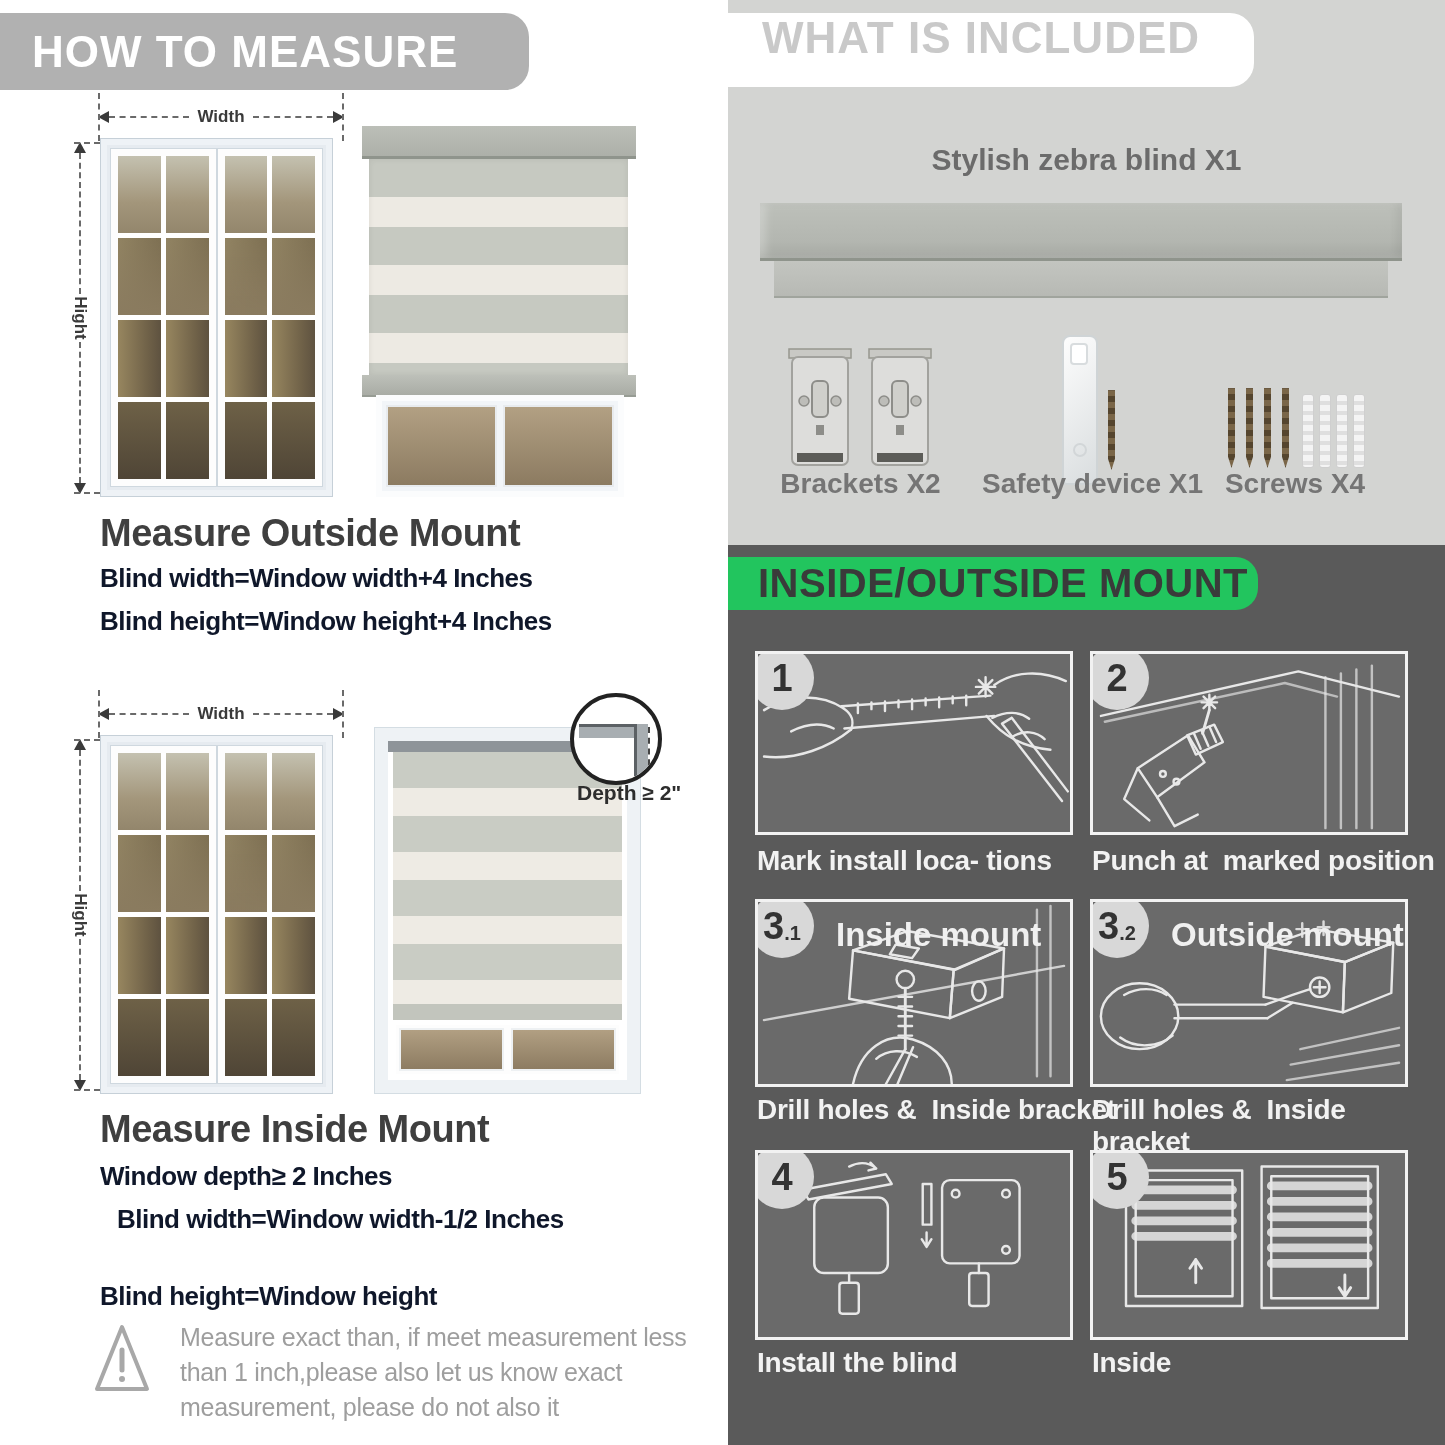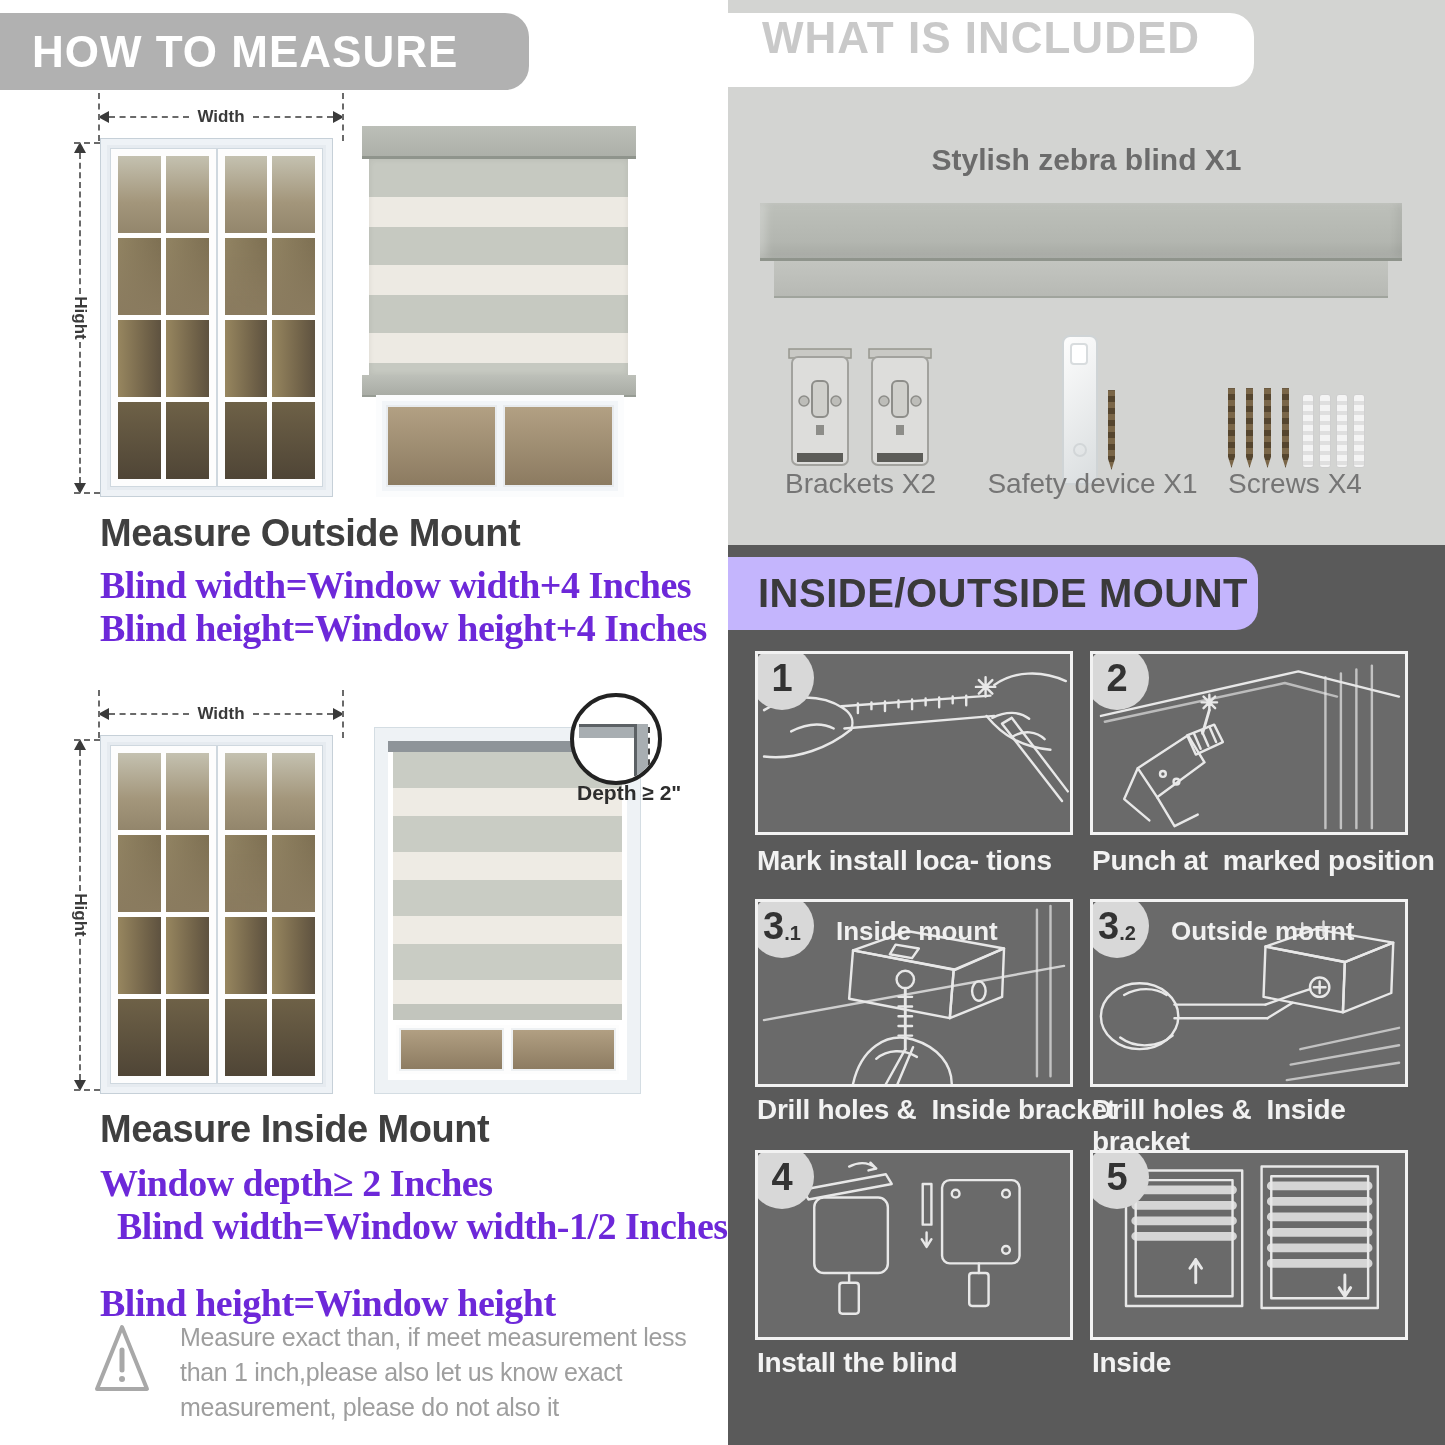--- a/index.html
+++ b/index.html
@@ -7,21 +7,21 @@
        font-family:"Liberation Sans",sans-serif;}
   #page{position:absolute;inset:0;}
   .abs{position:absolute;}
 
   
   .lheader{left:0;top:13px;width:497px;height:77px;background:#b1b1b1;
            border-radius:0 24px 24px 0;display:flex;align-items:center;padding-left:32px;}
   .lheader span{font-size:44px;font-weight:bold;color:#ffffff;letter-spacing:1px;}
 
   .heading{font-size:38px;font-weight:bold;color:#3f3f3f;letter-spacing:-0.5px;}
-  .formula{font-size:38px;font-weight:bold;color:#6d28d9;letter-spacing:-0.5px;font-family:Liberation Serif, serif;}
+  .formula{font-size:26px;font-weight:bold;color:#0f172a;letter-spacing:-0.5px;}
 
   
   .dim-h{display:flex;align-items:center;height:20px;}
   .dim-h .dashline{flex:1;border-top:2px dashed #6a6a6a;height:0;}
   .dim-label{font-size:17px;font-weight:bold;color:#3a3a3a;padding:0 8px;white-space:nowrap;}
   .arr{width:0;height:0;border:6px solid transparent;flex:none;}
   .arr-l{border-right:11px solid #3a3a3a;border-left:none;}
   .arr-r{border-left:11px solid #3a3a3a;border-right:none;}
   .arr-u{border-bottom:11px solid #3a3a3a;border-top:none;}
   .arr-d{border-top:11px solid #3a3a3a;border-bottom:none;}
@@ -78,43 +78,43 @@
   .rheader{left:728px;top:13px;width:492px;height:74px;background:#ffffff;
            border-radius:0 24px 24px 0;display:flex;align-items:flex-start;padding-left:34px;z-index:2;}
   .rheader span{font-size:44px;font-weight:bold;color:#c9c9c9;letter-spacing:1px;}
   .product-label{left:728px;top:143px;width:717px;text-align:center;
                  font-size:30px;font-weight:bold;color:#6b6b6b;}
   .cassette-big{left:760px;top:203px;width:642px;height:55px;
                 background:linear-gradient(180deg,#bdc0ba 0%,#b3b6b0 70%,#a6a9a3 100%);
                 border-bottom:3px solid #8f948c;box-shadow:inset -6px 0 8px rgba(0,0,0,.06),inset 6px 0 8px rgba(255,255,255,.25);}
   .cassette-low{left:774px;top:261px;width:614px;height:35px;
                 background:linear-gradient(180deg,#c3c5c0,#b7b9b4);border-bottom:2px solid #a0a49d;}
-  .comp-label{font-size:28px;font-weight:normal;color:#757575;text-align:center;}
+  .comp-label{font-size:28px;font-weight:bold;color:#757575;text-align:center;}
 
   .safety{left:1062px;top:335px;width:32px;height:146px;border:2px solid #cfd4d6;border-radius:8px 8px 5px 5px;
           background:linear-gradient(135deg,rgba(255,255,255,.95),rgba(219,224,227,.75));}
   .safety::before{content:"";position:absolute;left:6px;top:6px;width:14px;height:18px;border:2px solid #d8dcde;border-radius:4px;background:#fff;}
   .safety::after{content:"";position:absolute;left:9px;bottom:26px;width:10px;height:10px;border:2px solid #d2d6d8;border-radius:50%;}
   .screw{width:7px;height:80px;background:repeating-linear-gradient(180deg,#7a6648 0 6px,#55452e 6px 12px);
          clip-path:polygon(0 0,100% 0,100% 86%,50% 100%,0 86%);}
   .screw::before{content:"";position:absolute;left:-3px;top:-6px;width:13px;height:7px;background:#6b5a42;border-radius:2px;}
   .anchor{width:10px;height:72px;border:1px solid #cfcfcf;border-radius:3px;
           background:repeating-linear-gradient(180deg,#f7f7f7 0 6px,#e1e1e1 6px 10px);opacity:.92;}
 
   .rdark{left:728px;top:545px;width:717px;height:900px;background:#5a5a5a;}
-  .mheader{left:728px;top:557px;width:500px;height:73px;background:#c4b5fd;
+  .mheader{left:728px;top:557px;width:500px;height:53px;background:#22c55e;
            border-radius:0 22px 22px 0;display:flex;align-items:center;padding-left:30px;z-index:2;}
   .mheader span{font-size:40px;font-weight:bold;color:#3a3a3a;letter-spacing:0.5px;}
 
   .tile{background:#6a6a6a;border:3px solid #f2f2f2;box-sizing:border-box;overflow:hidden;}
   .badge{position:absolute;left:-8px;top:-8px;width:64px;height:64px;border-radius:50%;
          background:#d8d8d8;display:flex;align-items:center;justify-content:center;z-index:3;}
   .badge .num{font-size:38px;font-weight:bold;color:#333;}
   .badge .sub{font-size:20px;font-weight:bold;color:#333;margin-top:14px;}
-  .tile-title{position:absolute;left:78px;top:14px;font-size:26px;font-weight:bold;color:#f0f0f0;z-index:3;}
+  .tile-title{position:absolute;left:78px;top:14px;font-size:33px;font-weight:bold;color:#f0f0f0;z-index:3;}
   .tile svg{position:absolute;inset:0;width:100%;height:100%;}
   .step-caption{font-size:28px;font-weight:bold;color:#f2f2f2;white-space:pre-wrap;letter-spacing:-0.3px;}
 
   .line-art{stroke:#e8e8e8;stroke-width:2.5;fill:none;stroke-linecap:round;stroke-linejoin:round;}
 </style>
 </head>
 <body>
 
 <div id="page">
 

